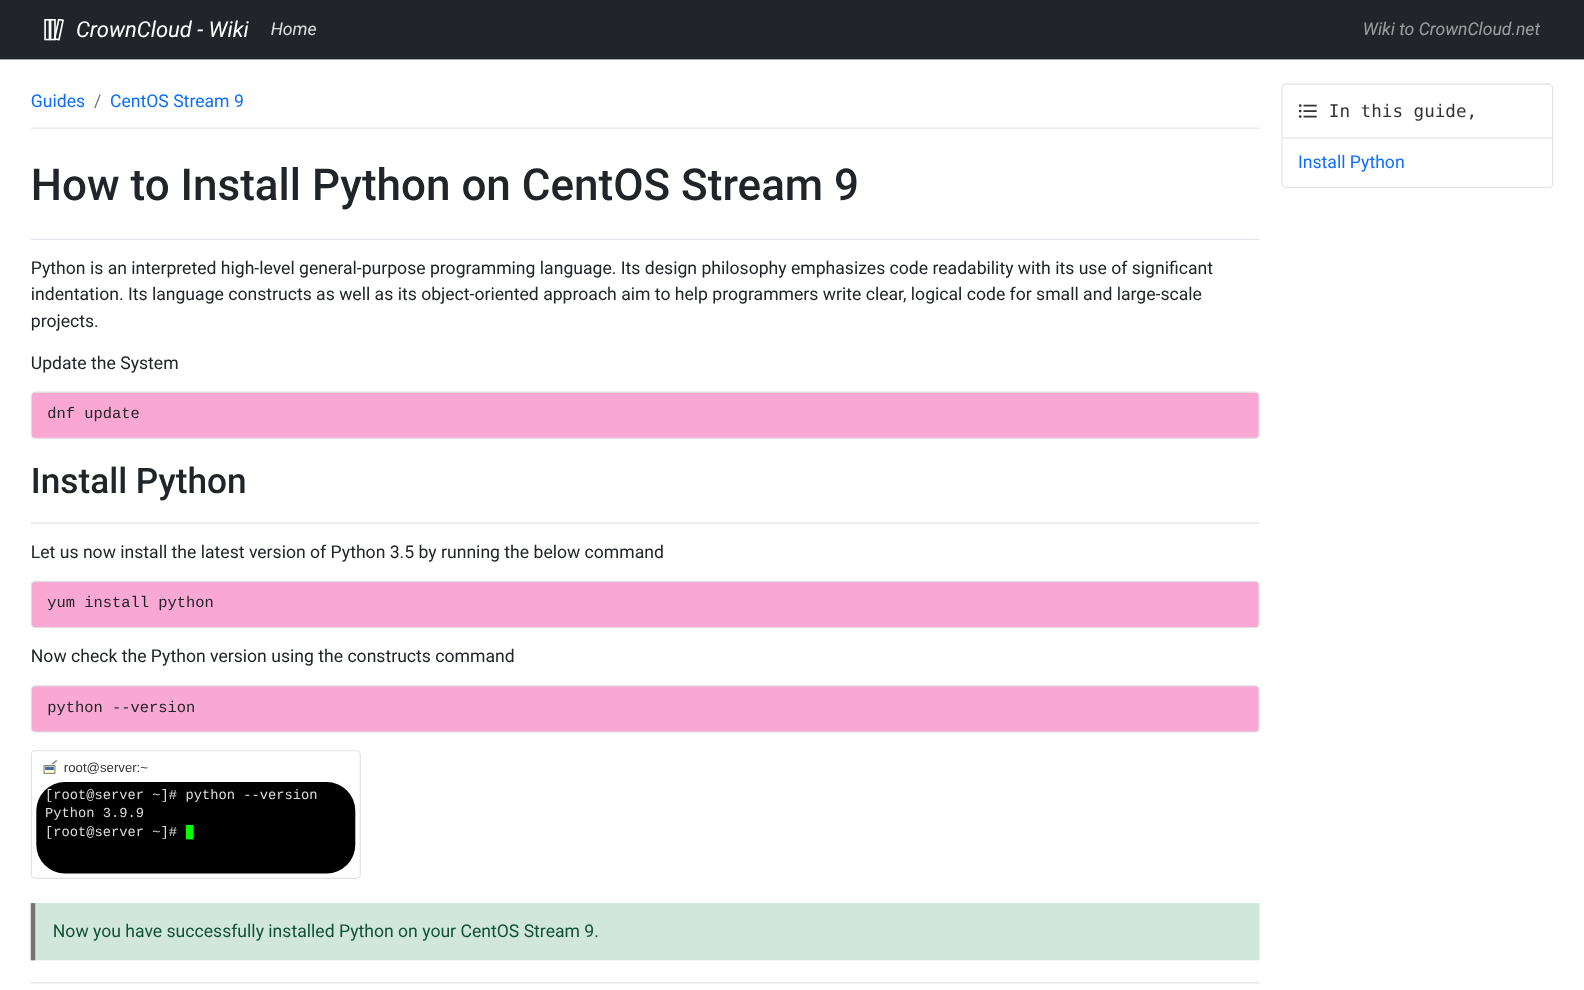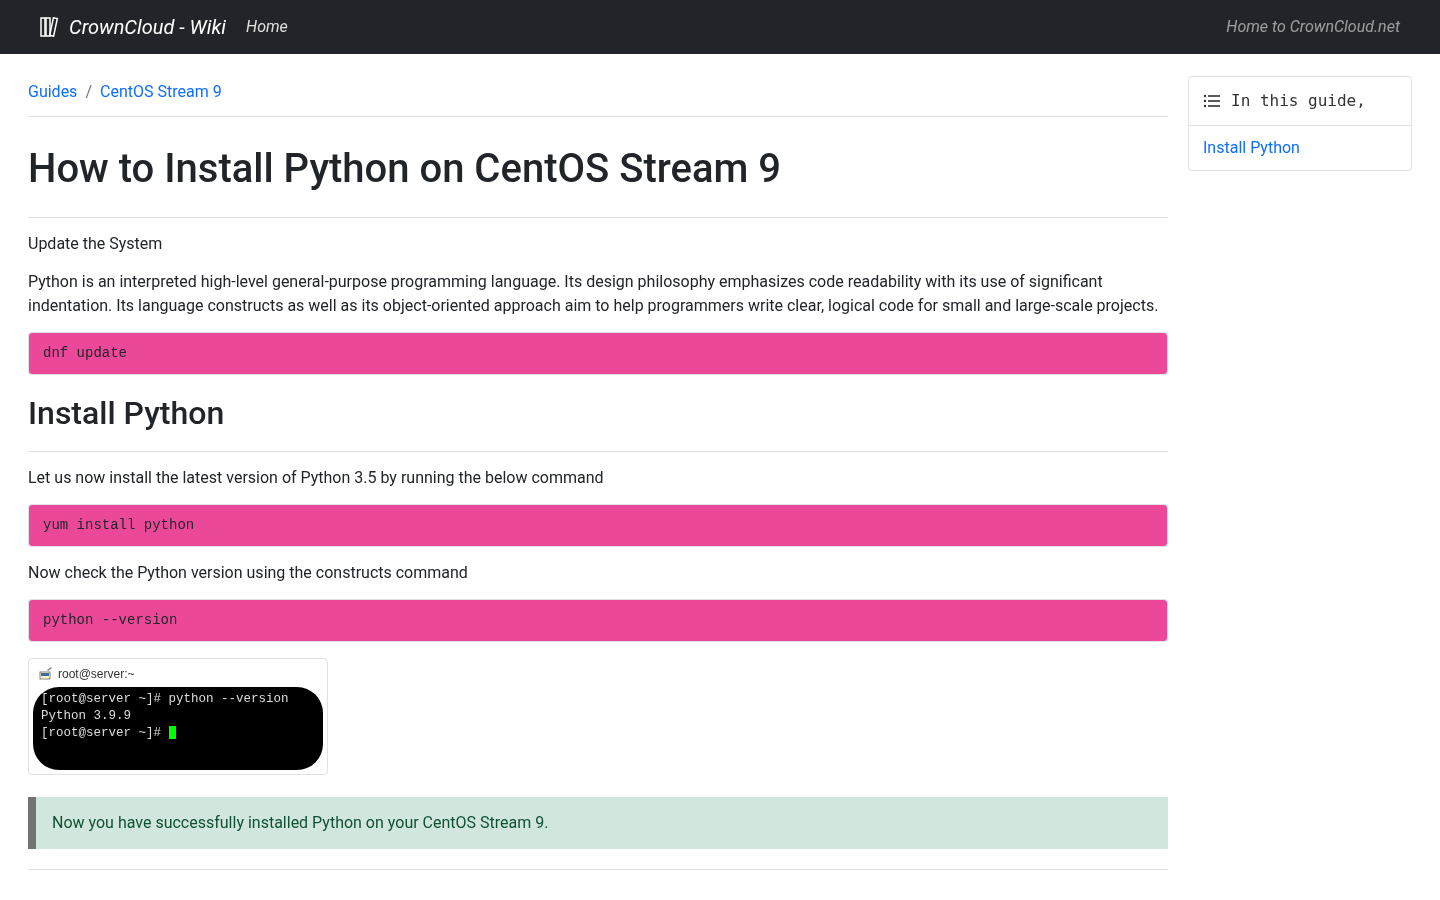--- a/index.html
+++ b/index.html
@@ -60,21 +60,21 @@
     margin: 22px 0 18px 0;
     color: #212529;
   }
   h2 {
     font-size: 32px;
     font-weight: 500;
     margin: 14px 0 14px 0;
   }
   p { margin: 14px 0; font-size: 16px; }
   .codeblock {
-    background: #ec4899;
+    background: #f9a8d4;
     border: 1px solid #dee2e6;
     border-radius: 4px;
     padding: 10px 14px;
     font-family: SFMono-Regular, Menlo, Monaco, Consolas, "Liberation Mono", "Courier New", monospace;
     font-size: 14px;
     color: #212529;
     margin: 8px 0;
     white-space: pre;
   }
   .terminal-wrap {
@@ -106,29 +106,29 @@
   }
   .cursor {
     display: inline-block;
     width: 7px;
     height: 13px;
     background: #00ff00;
     vertical-align: middle;
   }
   .success-box {
     background: #d1e7dd;
-    border-left: 8px solid #737373;
+    border-left: 4px solid #737373;
     color: #0f5132;
     padding: 14px 16px;
     margin: 8px 0 20px 0;
     font-size: 16px;
   }
   .footer-hr { margin-top: 10px; }
   .sidebar {
-    width: 224px;
+    width: 247px;
     border: 1px solid #dee2e6;
     border-radius: 4px;
     margin-top: 2px;
   }
   .sidebar-header {
     display: flex;
     align-items: center;
     gap: 10px;
     padding: 12px 14px;
     border-bottom: 1px solid #dee2e6;
@@ -156,40 +156,40 @@
           <rect x="1" y="1" width="4" height="18" fill="none" stroke="#fff" stroke-width="1.5"></rect>
           <rect x="6" y="1" width="4" height="18" fill="none" stroke="#fff" stroke-width="1.5"></rect>
           <rect x="11.5" y="1" width="4" height="18" fill="none" stroke="#fff" stroke-width="1.5" transform="rotate(12 13.5 10)"></rect>
         </svg>
       </span>
       <span>CrownCloud - Wiki</span>
     </a>
     <a href="#" class="nav-link">Home</a>
   </div>
   <div class="nav-right">
-    <a href="#" class="nav-link">Home to CrownCloud.net</a>
+    <a href="#" class="nav-link">Wiki to CrownCloud.net</a>
   </div>
 </nav>
 
 <div class="container">
   <div class="main">
 
     <div class="breadcrumb">
       <a href="#">Guides</a>
       <span class="sep">/</span>
       <a href="#">CentOS Stream 9</a>
     </div>
     <hr>
 
     <h1>How to Install Python on CentOS Stream 9</h1>
     <hr>
 
+    <p>Python is an interpreted high-level general-purpose programming language. Its design philosophy emphasizes code readability with its use of significant indentation. Its language constructs as well as its object-oriented approach aim to help programmers write clear, logical code for small and large-scale projects.</p>
+
     <p>Update the System</p>
-
-    <p>Python is an interpreted high-level general-purpose programming language. Its design philosophy emphasizes code readability with its use of significant indentation. Its language constructs as well as its object-oriented approach aim to help programmers write clear, logical code for small and large-scale projects.</p>
     <div class="codeblock">dnf update</div>
 
     <h2>Install Python</h2>
     <hr>
 
     <p>Let us now install the latest version of Python 3.5 by running the below command</p>
     <div class="codeblock">yum install python</div>
 
     <p>Now check the Python version using the constructs command</p>
     <div class="codeblock">python --version</div>

